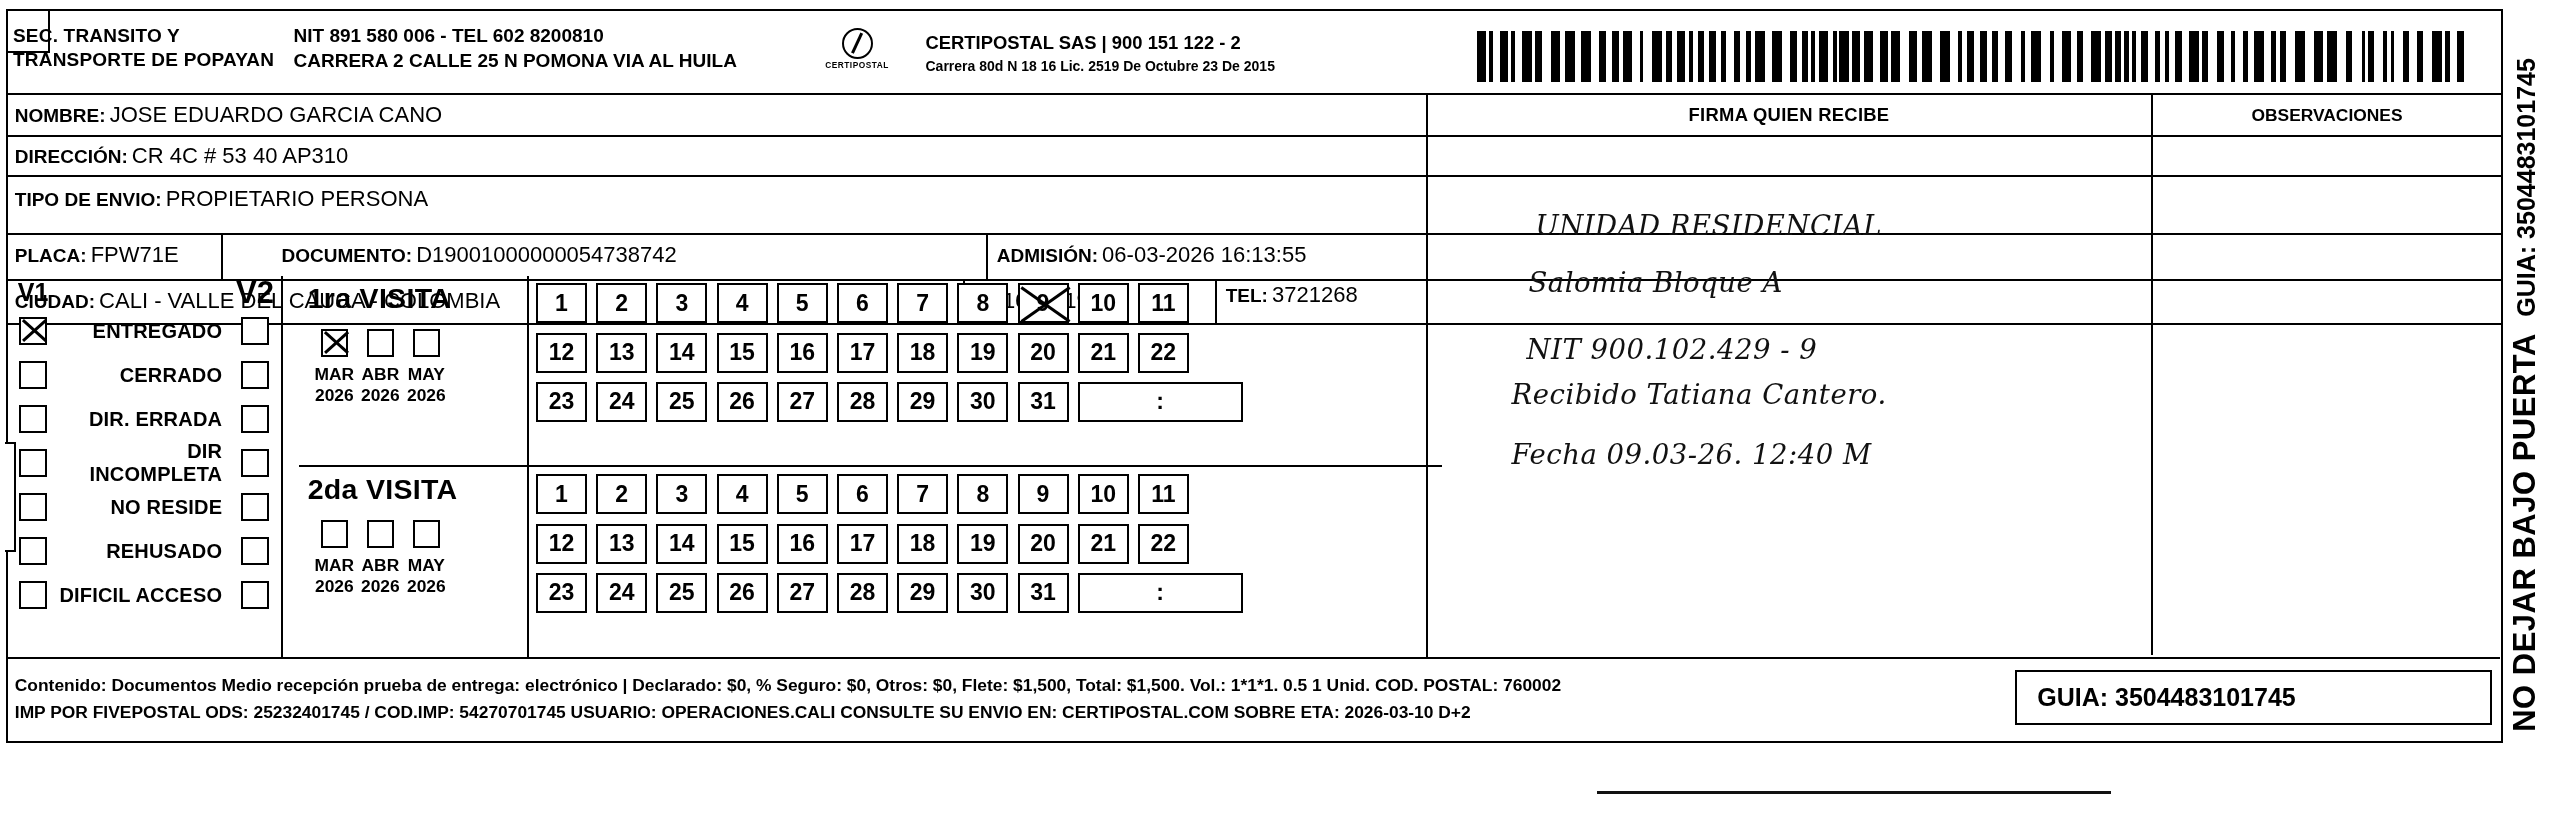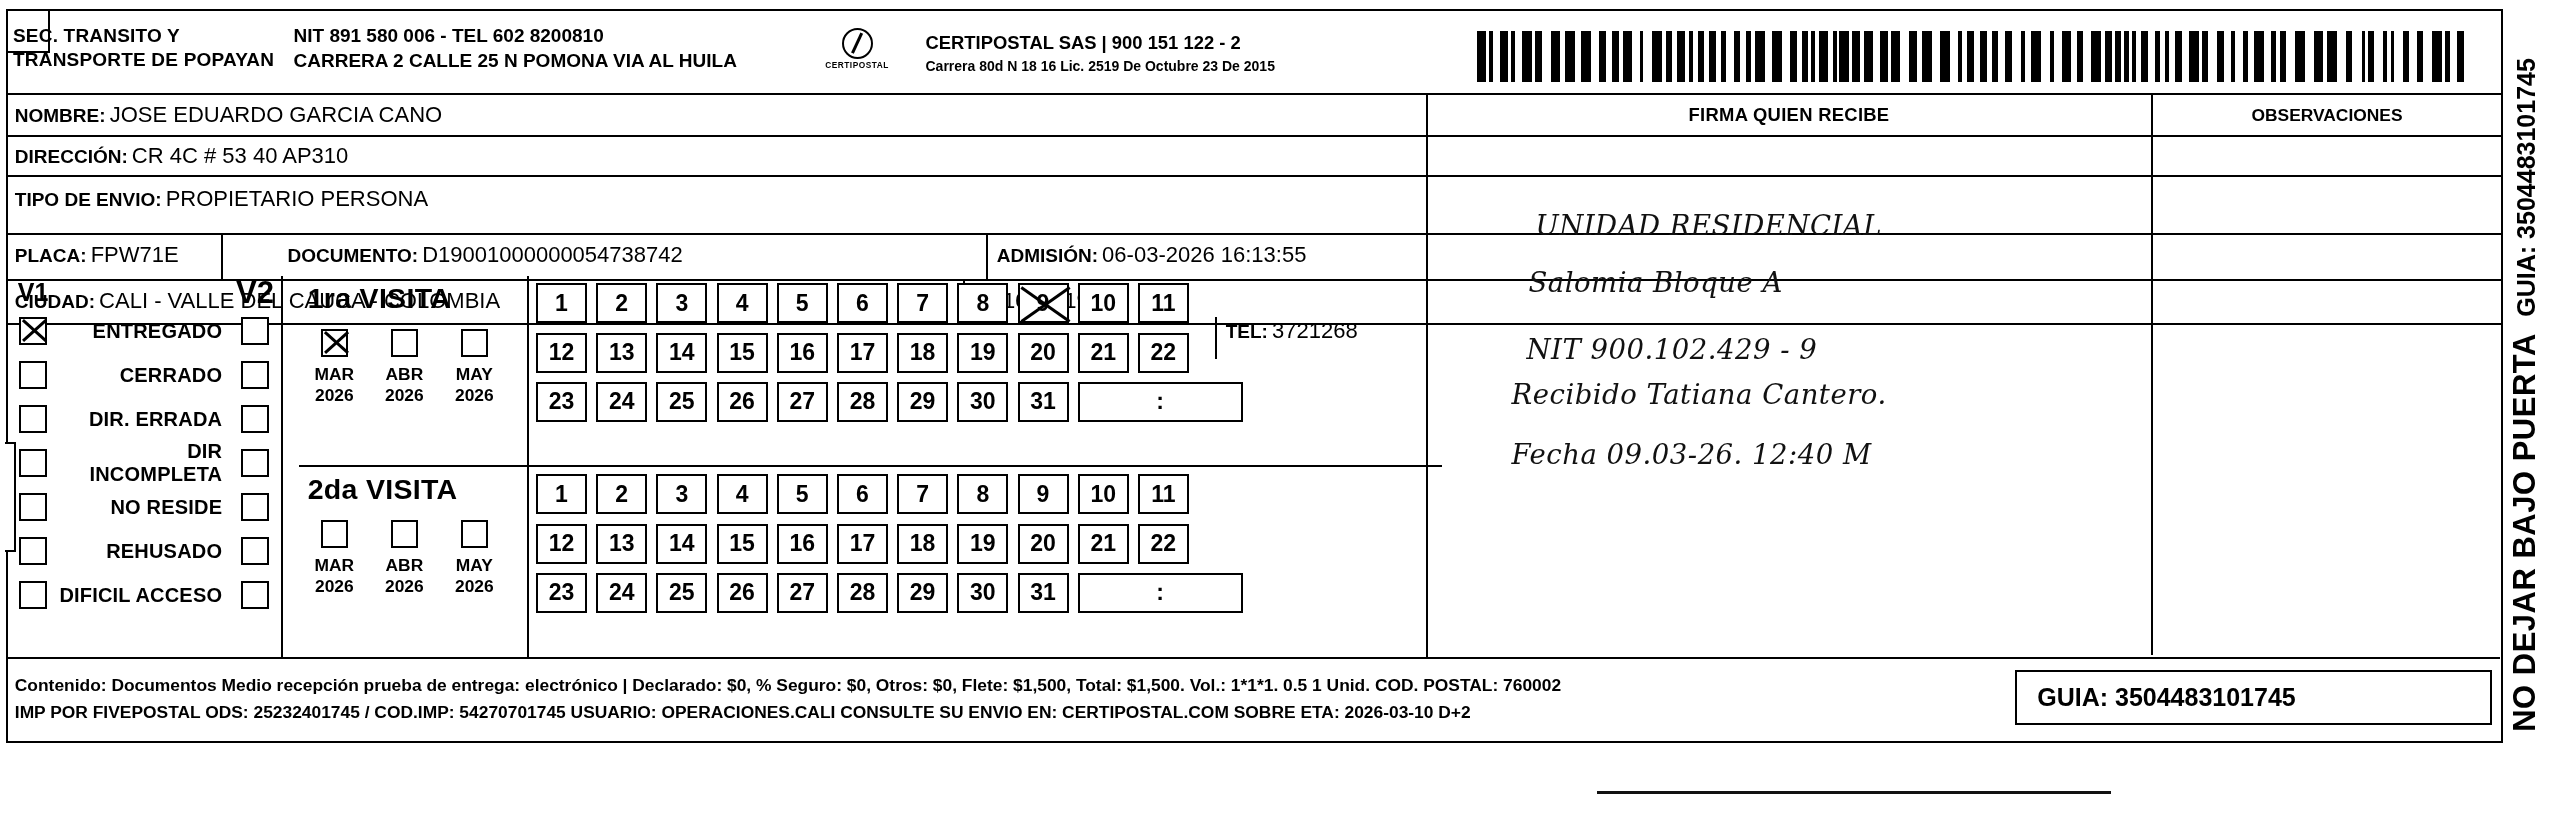--- a/index.html
+++ b/index.html
@@ -139,21 +139,21 @@
     position: absolute; left: 291px; width: 1143px; height: 191px;
     border-bottom: 2.8px solid #000;
     padding-left: 6px;
   }
   .visitblock.b2 { border-bottom: none; }
   .vb-left {
     position: absolute; left: 0; top: 0; width: 230px; height: 100%;
     border-right: 2.8px solid #000; padding: 5.5px 0 0 9.2px;
   }
   .vb-title { font-size: 28.5px; font-weight: 700; letter-spacing: 0.3px; }
-  .vb-months { display: flex; gap: 24px; margin-top: 14.7px; padding-left: 3.7px;}
+  .vb-months { display: flex; margin-top: 14.7px; padding-left: 3.7px;}
   .vb-month { text-align: center; width: 46px; }
   .vb-month .mname { font-size: 17.4px; font-weight: 700; margin-top: 7.3px; }
   .vb-month .myear { font-size: 17.4px; font-weight: 700; }
   .vb-right { position: absolute; left: 232px; top: 0; right: 0; bottom: 0; padding: 7.3px 0 0 5.5px;}
   .daysrow { display: flex; gap: 9.2px; margin-bottom: 9.2px; }
   .day {
     width: 51px; height: 40px; border: 2.8px solid #000; background: #fff;
     display: flex; align-items: center; justify-content: center;
     font-size: 23px; font-weight: 700; position: relative;
   }
@@ -316,38 +316,38 @@
 
     <div class="rowline r-tipo">
       <span class="fieldlbl">TIPO DE ENVIO:</span>
       <span class="fieldval">PROPIETARIO PERSONA</span>
     </div>
 
     <div class="rowline r-placa">
       <span class="fieldlbl">PLACA:</span>
       <span class="fieldval">FPW71E</span>
       <span class="inlinecell" style="left:213px;width:9.2px;padding:0;"></span>
-      <span style="position:absolute;left:236px;top:7.3px;padding-left:44px;">
+      <span style="position:absolute;left:230px;top:7.3px;padding-left:44px;">
         <span class="fieldlbl">DOCUMENTO:</span>
         <span class="fieldval">D19001000000054738742</span>
       </span>
       <span class="inlinecell" style="left:978px;width:441px;">
         <span class="fieldlbl">ADMISIÓN:</span>
         <span class="fieldval">06-03-2026 16:13:55</span>
       </span>
     </div>
 
     <div class="rowline r-ciudad">
       <span class="fieldlbl">CIUDAD:</span>
       <span class="fieldval">CALI - VALLE DEL CAUCA - COLOMBIA</span>
       <span class="inlinecell" style="left:955px;width:252px;padding-top:6.4px;">
         <span class="fieldlbl">ID:</span>
         <span class="fieldval">10243199</span>
       </span>
-      <span class="inlinecell" style="left:1207px;width:211px;padding-top:1px;margin-top:36px;">
+      <span class="inlinecell" style="left:1207px;width:211px;padding-top:1px;">
         <span class="fieldlbl">TEL:</span>
         <span class="fieldval">3721268</span>
       </span>
     </div>
 
     <div class="visitarea">
 
       <div class="vcol">
         <div class="vhead">
           <div class="v1">V1</div>

